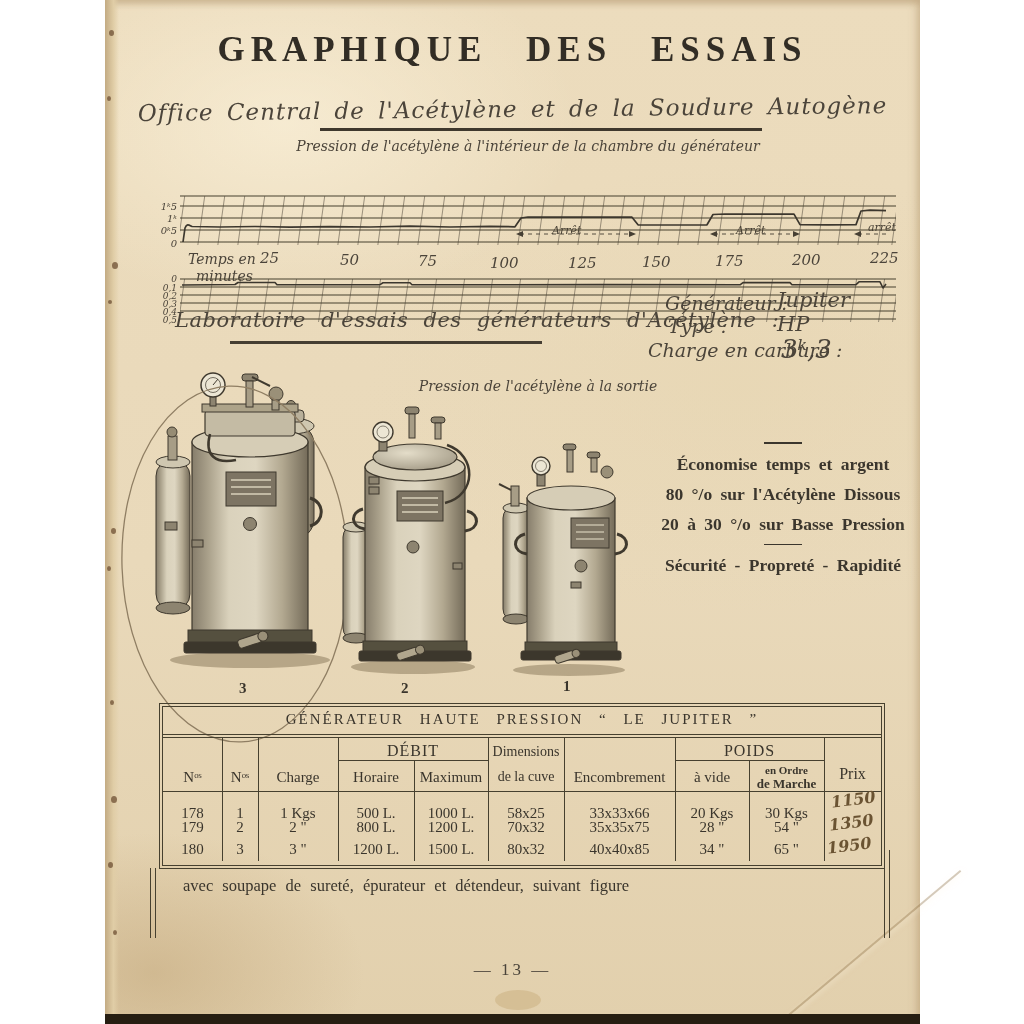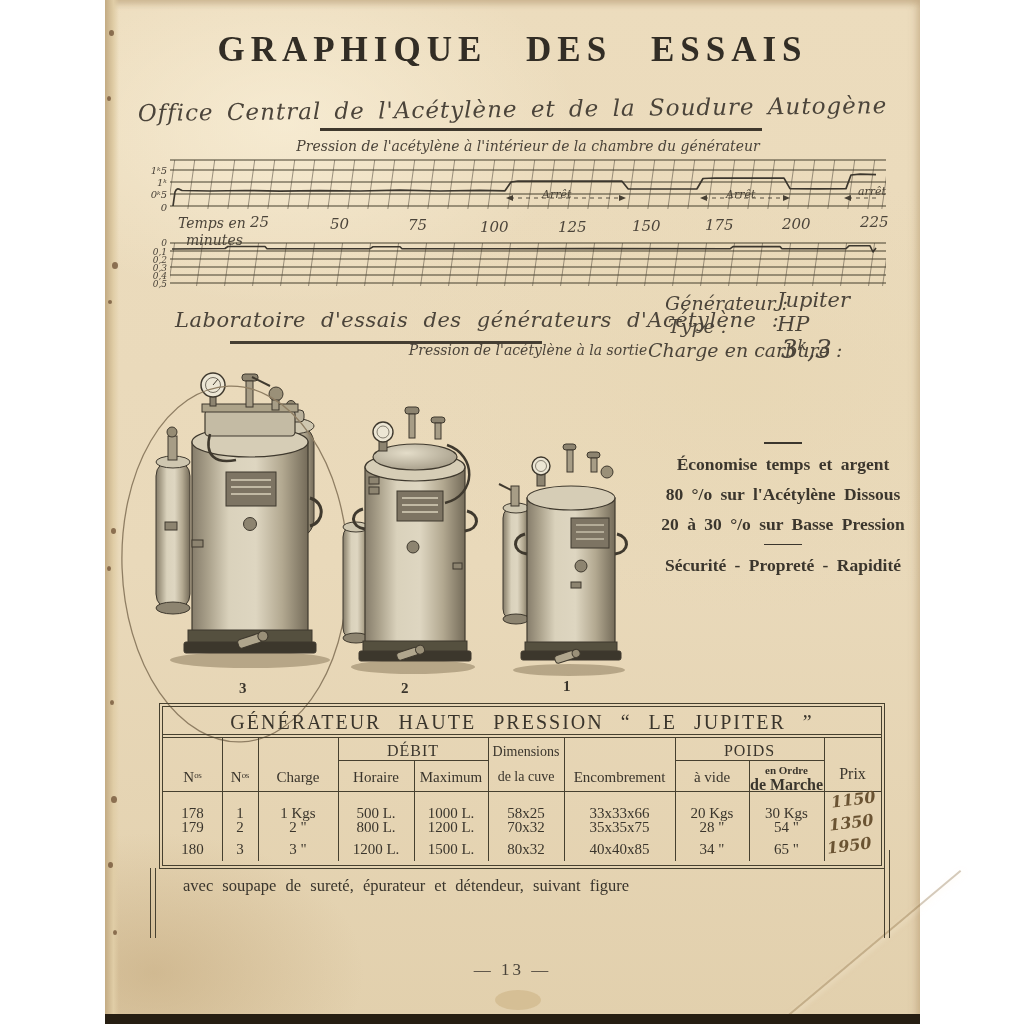--- a/index.html
+++ b/index.html
@@ -20,21 +20,21 @@
   .crease{position:absolute;left:555px;top:870px;width:300px;height:2px;background:rgba(150,122,82,.4);
         transform:rotate(-40deg);transform-origin:right top;box-shadow:0 2px 5px rgba(255,248,230,.5);}
 
   .title{position:absolute;left:0;top:30px;width:815px;text-align:center;font-size:35px;font-weight:bold;
         letter-spacing:6px;word-spacing:24px;color:#322d25;}
   .hand{font-family:"DejaVu Serif","Liberation Serif",serif;font-style:italic;color:#4b443a;}
   .office{position:absolute;left:0;top:96px;width:815px;text-align:center;font-size:23px;letter-spacing:1px;
         word-spacing:5px;transform:rotate(-.6deg);}
   .office-rule{position:absolute;left:215px;top:128px;width:442px;height:3px;background:#3f382d;}
 
-  .chartwrap{position:absolute;left:65px;width:716px;}
+  .chartwrap{position:absolute;left:75px;width:716px;margin-top:36px;}
   .c-caption{position:absolute;width:716px;text-align:center;font-size:14px;}
   .ylab{position:absolute;left:-27px;width:24px;text-align:right;font-size:10px;line-height:10px;}
   .xtick{position:absolute;font-size:15px;}
   .arret{position:absolute;font-size:11px;color:#463f33;}
   .tempslab{position:absolute;font-size:14px;}
   svg{display:block;}
 
   .labline{position:absolute;left:70px;top:308px;font-size:21px;letter-spacing:.5px;word-spacing:8px;}
   .lab-rule{position:absolute;left:125px;top:341px;width:312px;height:2.5px;background:#453e32;}
   .info{position:absolute;font-size:19px;}
@@ -42,21 +42,21 @@
   .fig-num{position:absolute;font-size:15px;font-weight:bold;color:#3a352c;}
   .genbox{position:absolute;}
 
   .promo{position:absolute;left:532px;top:436px;width:292px;text-align:center;color:#3b362d;}
   .promo .p-title{font-size:24px;font-weight:bold;letter-spacing:4px;word-spacing:14px;}
   .promo .rule{width:38px;height:1.5px;background:#3b362d;margin:6px auto 10px auto;}
   .promo .p-line{font-size:17.5px;font-weight:bold;margin:9px 0;word-spacing:4px;}
 
   .tbl{position:absolute;left:57px;top:706px;width:718px;height:158px;
        border:1.3px solid #46402f;outline:1px solid #46402f;outline-offset:2px;font-size:15px;}
-  .tbl .t-title{position:absolute;left:0;top:4px;width:718px;text-align:center;font-size:20px;
+  .tbl .t-title{position:absolute;left:0;top:4px;width:718px;text-align:center;font-size:15px;
        letter-spacing:2px;word-spacing:10px;}
   .hr{position:absolute;background:#46402f;height:1px;}
   .vr{position:absolute;background:#46402f;width:1px;}
   .hcell{position:absolute;text-align:center;}
   .trow{position:absolute;left:0;width:718px;display:flex;}
   .trow span{display:block;text-align:center;}
   .price{position:absolute;font-size:16px;font-weight:bold;color:#6a5332;transform:rotate(-7deg);}
 
   .nota{position:absolute;left:62px;top:872px;width:700px;font-size:16.5px;line-height:27px;word-spacing:5px;}
   .nota .ind{margin-left:16px;}
@@ -400,21 +400,21 @@
     <div class="hcell" style="left:325px;top:37px;width:76px;font-size:14px">Dimensions</div>
     <div class="hcell" style="left:325px;top:62px;width:76px;font-size:14px">de la cuve</div>
     <div class="hcell" style="left:0;top:62px;width:59px">Nᵒˢ</div>
     <div class="hcell" style="left:59px;top:62px;width:36px">Nᵒˢ</div>
     <div class="hcell" style="left:95px;top:62px;width:80px">Charge</div>
     <div class="hcell" style="left:175px;top:62px;width:76px">Horaire</div>
     <div class="hcell" style="left:251px;top:62px;width:74px">Maximum</div>
     <div class="hcell" style="left:401px;top:62px;width:111px">Encombrement</div>
     <div class="hcell" style="left:512px;top:62px;width:74px">à vide</div>
     <div class="hcell" style="left:586px;top:57px;width:75px;font-size:11px;font-weight:bold">en Ordre</div>
-    <div class="hcell" style="left:586px;top:69px;width:75px;font-size:16px;font-weight:bold">de Marche</div>
+    <div class="hcell" style="left:586px;top:69px;width:75px;font-size:13px;font-weight:bold">de Marche</div>
     <div class="hcell" style="left:661px;top:58px;width:57px;font-size:16px">Prix</div>
     <div class="hr" style="left:0;top:84px;width:718px"></div>
 
     <div class="trow" style="top:98px">
       <span style="width:59px">178</span>
       <span style="width:36px">1</span>
       <span style="width:80px">1 Kgs</span>
       <span style="width:76px">500 L.</span>
       <span style="width:74px">1000 L.</span>
       <span style="width:76px">58x25</span>

